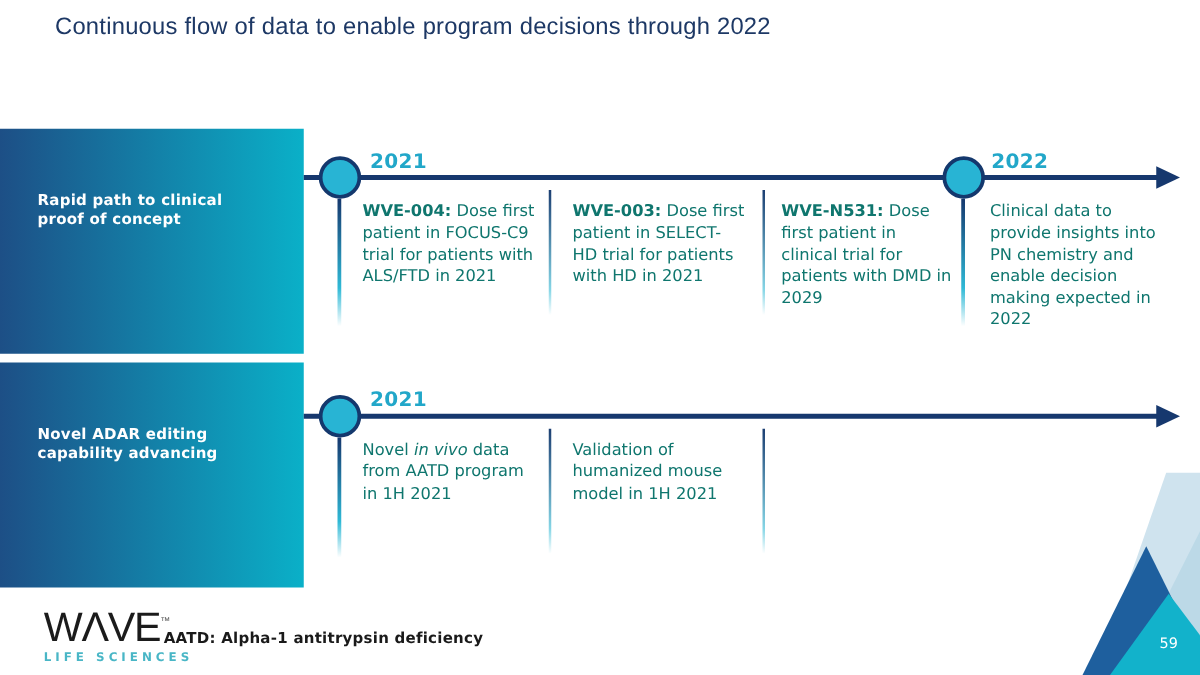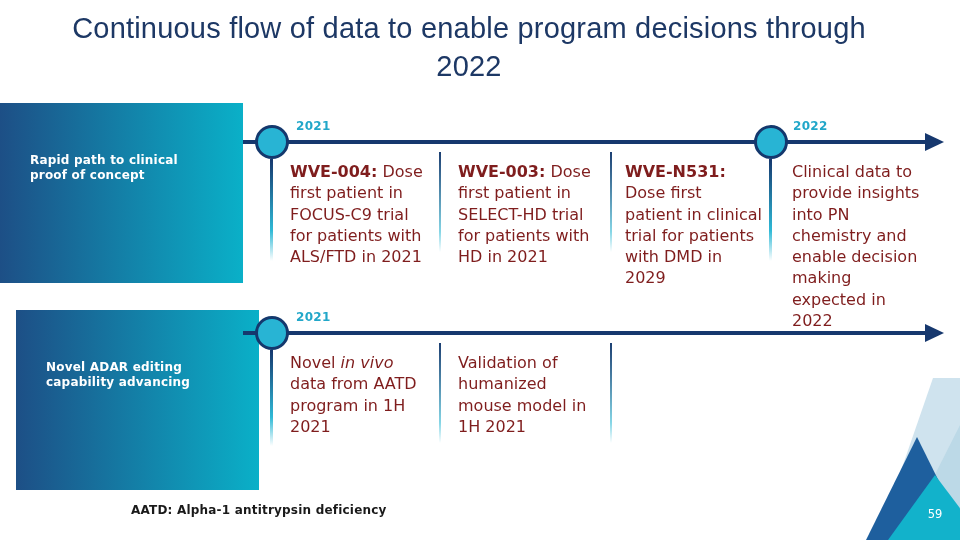--- a/index.html
+++ b/index.html
@@ -3,21 +3,21 @@
 <meta charset="utf-8">
 <style>
   html,body{margin:0;padding:0;background:#e8e8e8;}
   .slide{
     position:relative;width:960px;height:540px;background:#ffffff;overflow:hidden;
     font-family:"DejaVu Sans",sans-serif;
   }
   .title{
     position:absolute;left:44px;top:10px;width:850px;
     font-family:"Liberation Sans",sans-serif;
-    font-size:29px;line-height:1.3;color:#1d3865;letter-spacing:0.2px;text-align:center;
+    font-size:19px;line-height:1.3;color:#1d3865;letter-spacing:0.2px;
   }
   .side-box{
     position:absolute;left:0;width:243px;height:180px;
     background:linear-gradient(90deg,#1d4f86 0%,#0ab0c8 100%);
     box-sizing:border-box;padding:50px 38px 0 30px;
   }
   .side-box .label{
     color:#ffffff;font-weight:bold;font-size:12px;line-height:1.28;letter-spacing:0.2px;
   }
   .tl-line{position:absolute;left:243px;width:687px;height:4px;background:#16386e;}
@@ -31,24 +31,24 @@
   }
   .stem{
     position:absolute;width:3px;
     background:linear-gradient(#16386e 0%,#2fb9d6 70%,rgba(47,185,214,0) 100%);
   }
   .sep{
     position:absolute;width:2px;height:100px;
     background:linear-gradient(#1c3f72 0%,#86d6e6 80%,rgba(134,214,230,0) 100%);
   }
   .year{
-    position:absolute;color:#22a7c9;font-weight:bold;font-size:12px;letter-spacing:0.3px;
+    position:absolute;color:#22a7c9;font-weight:bold;font-size:16px;letter-spacing:0.3px;
   }
   .tl-item{
-    position:absolute;width:138px;font-size:16px;line-height:1.33;color:#7f1d1d;
+    position:absolute;width:138px;font-size:13px;line-height:1.33;color:#0f766e;
   }
   .tl-item .b{font-weight:bold;}
   .tl-item .i{font-style:italic;}
   .logo{position:absolute;left:35px;top:485px;}
   .logo .wordmark{
     font-family:"Liberation Sans",sans-serif;font-size:33px;color:#1b1b1b;
     letter-spacing:-1px;line-height:1;
   }
   .logo .tm{font-size:8px;vertical-align:14px;letter-spacing:0;color:#555;}
   .logo .tagline{
@@ -86,37 +86,41 @@
   <div class="year" style="left:793px;top:119px;">2022</div>
 
   <div class="sep" style="left:439px;top:152px;"></div>
   <div class="sep" style="left:610px;top:152px;"></div>
 
   <div class="tl-item" style="left:290px;top:161px;"><span class="b">WVE-004:</span><span> Dose first patient in FOCUS-C9 trial for patients with ALS/FTD in 2021</span></div>
   <div class="tl-item" style="left:458px;top:161px;"><span class="b">WVE-003:</span><span> Dose first patient in SELECT-HD trial for patients with HD in 2021</span></div>
   <div class="tl-item" style="left:625px;top:161px;"><span class="b">WVE-N531:</span><span> Dose first patient in clinical trial for patients with DMD in 2029</span></div>
   <div class="tl-item" style="left:792px;top:161px;"><span>Clinical data to provide insights into PN chemistry and enable decision making expected in 2022</span></div>
 
-  <div class="side-box" style="top:310px;margin-left:16px;">
+  <div class="side-box" style="top:290px;">
     <div class="label">Novel ADAR editing capability advancing</div>
   </div>
 
   <div class="tl-line" style="top:331px;"></div>
   <div class="tl-arrow" style="top:324px;"></div>
 
   <div class="dot" style="left:255px;top:316px;"></div>
   <div class="stem" style="left:270px;top:350px;height:96px;"></div>
   <div class="year" style="left:296px;top:310px;">2021</div>
 
   <div class="sep" style="left:439px;top:343px;"></div>
   <div class="sep" style="left:610px;top:343px;"></div>
 
   <div class="tl-item" style="left:290px;top:352px;"><span>Novel </span><span class="i">in vivo</span><span> data from AATD program in 1H 2021</span></div>
   <div class="tl-item" style="left:458px;top:352px;width:145px;"><span>Validation of humanized mouse model in 1H 2021</span></div>
 
+  <div class="logo">
+    <div class="wordmark"><span>WΛVE</span><span class="tm">™</span></div>
+    <div class="tagline">LIFE SCIENCES</div>
+  </div>
 
   <div class="footnote">AATD: Alpha-1 antitrypsin deficiency</div>
 
   <svg class="corner" viewBox="0 0 110 162">
     <polygon points="83,0 110,0 110,162 27,162" fill="#cfe3ee"></polygon>
     <polygon points="110,47 110,162 52,162" fill="#bcd9e7"></polygon>
     <polygon points="67,59 16,162 118,162" fill="#1e5f9e"></polygon>
     <polygon points="85,97 38,162 134,162" fill="#12b2cb"></polygon>
   </svg>
 

